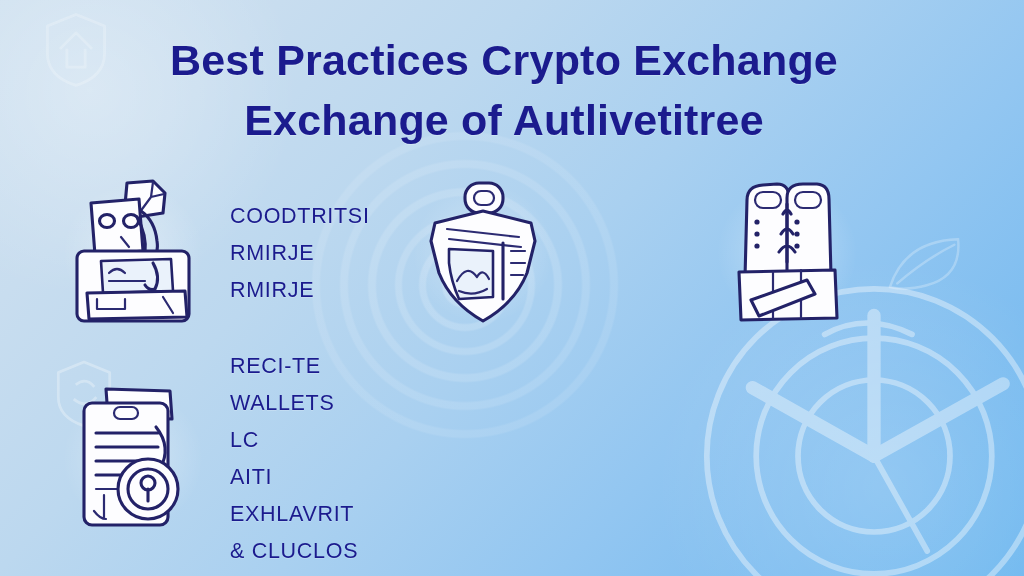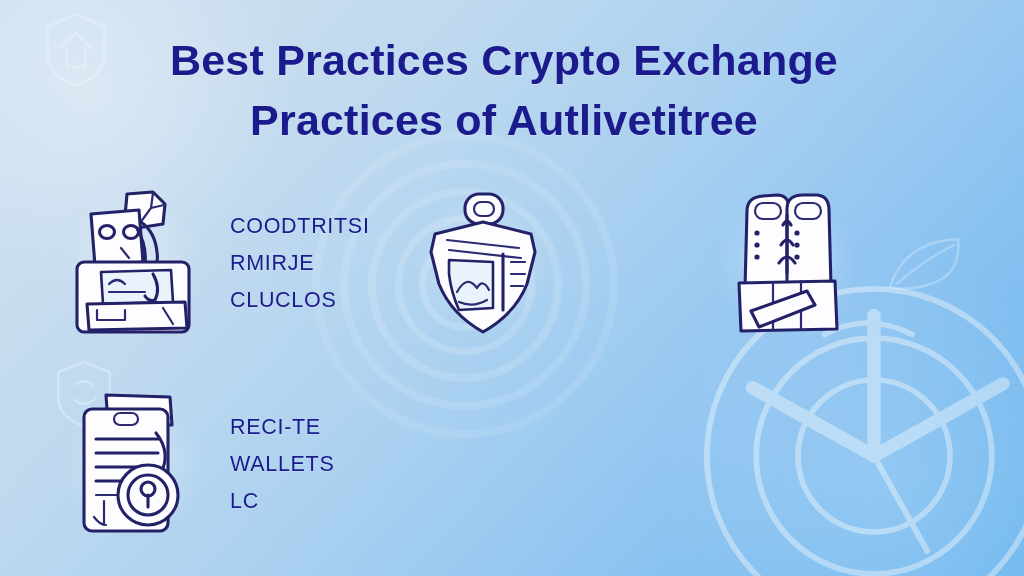--- a/index.html
+++ b/index.html
@@ -175,21 +175,21 @@
     <svg viewBox="0 0 90 76" width="84" height="70">
       <g fill="none" stroke="#ffffff" stroke-width="2.6" stroke-linecap="round">
         <path d="M8 62 q16 -50 74 -52 q4 40 -34 50 q-22 6 -40 2"></path>
         <path d="M16 58 q30 -26 62 -42"></path>
       </g>
     </svg>
   </div>
 
   <div class="title-block">
     <span class="title-line">Best Practices Crypto Exchange</span>
-    <span class="title-line">Practices of Autlivetitree</span>
+    <span class="title-line">Exchange of Autlivetitree</span>
   </div>
 
   <div class="grid">
 
     <div class="item">
       <div class="icon-wrap">
         <span class="icon-halo"></span>
         <svg viewBox="0 0 132 152" width="132" height="152">
 
           <path class="sk" d="M60 6 L86 4 L98 16 L96 36 L70 40 L58 28 Z"></path>
@@ -209,21 +209,21 @@
           <path class="sk-t" d="M42 104 L78 104 M42 96 q8 -8 16 0"></path>
           <path class="sk-n" d="M86 86 q8 14 2 26 q-6 2 -10 -4"></path>
 
           <path class="sk" d="M20 116 L118 114 L120 140 L22 142 Z"></path>
           <path class="sk-t" d="M30 122 L30 132 L58 132 L58 122"></path>
           <path class="sk-t" d="M96 120 L106 136"></path>
         </svg>
       </div>
       <div class="label">
         <span>COODTRITSI RMIRJE</span>
-        <span class="l2">CLUCLOS</span>
+        <span class="l2">RMIRJE</span>
       </div>
     </div>
 
     <div class="item">
       <div class="icon-wrap">
         <span class="icon-halo"></span>
         <svg viewBox="0 0 128 152" width="128" height="152">
 
           <rect class="sk" x="46" y="6" width="38" height="30" rx="14"></rect>
           <rect class="sk-t" x="55" y="14" width="20" height="14" rx="7"></rect>
@@ -291,17 +291,18 @@
           <path class="sk-t" d="M34 110 L34 132 M24 126 q6 8 12 8"></path>
 
           <circle class="sk" cx="78" cy="104" r="30"></circle>
           <circle class="sk-n" cx="78" cy="104" r="20"></circle>
           <circle class="sk-n" cx="78" cy="98" r="7"></circle>
           <path class="sk-n" d="M78 104 L78 116"></path>
         </svg>
       </div>
       <div class="label">
         <span>RECI-TE WALLETS LC</span>
+        <span class="l2">AITI EXHLAVRIT &amp; CLUCLOS</span>
       </div>
     </div>
 
   </div>
 </div>
 
 </body></html>

